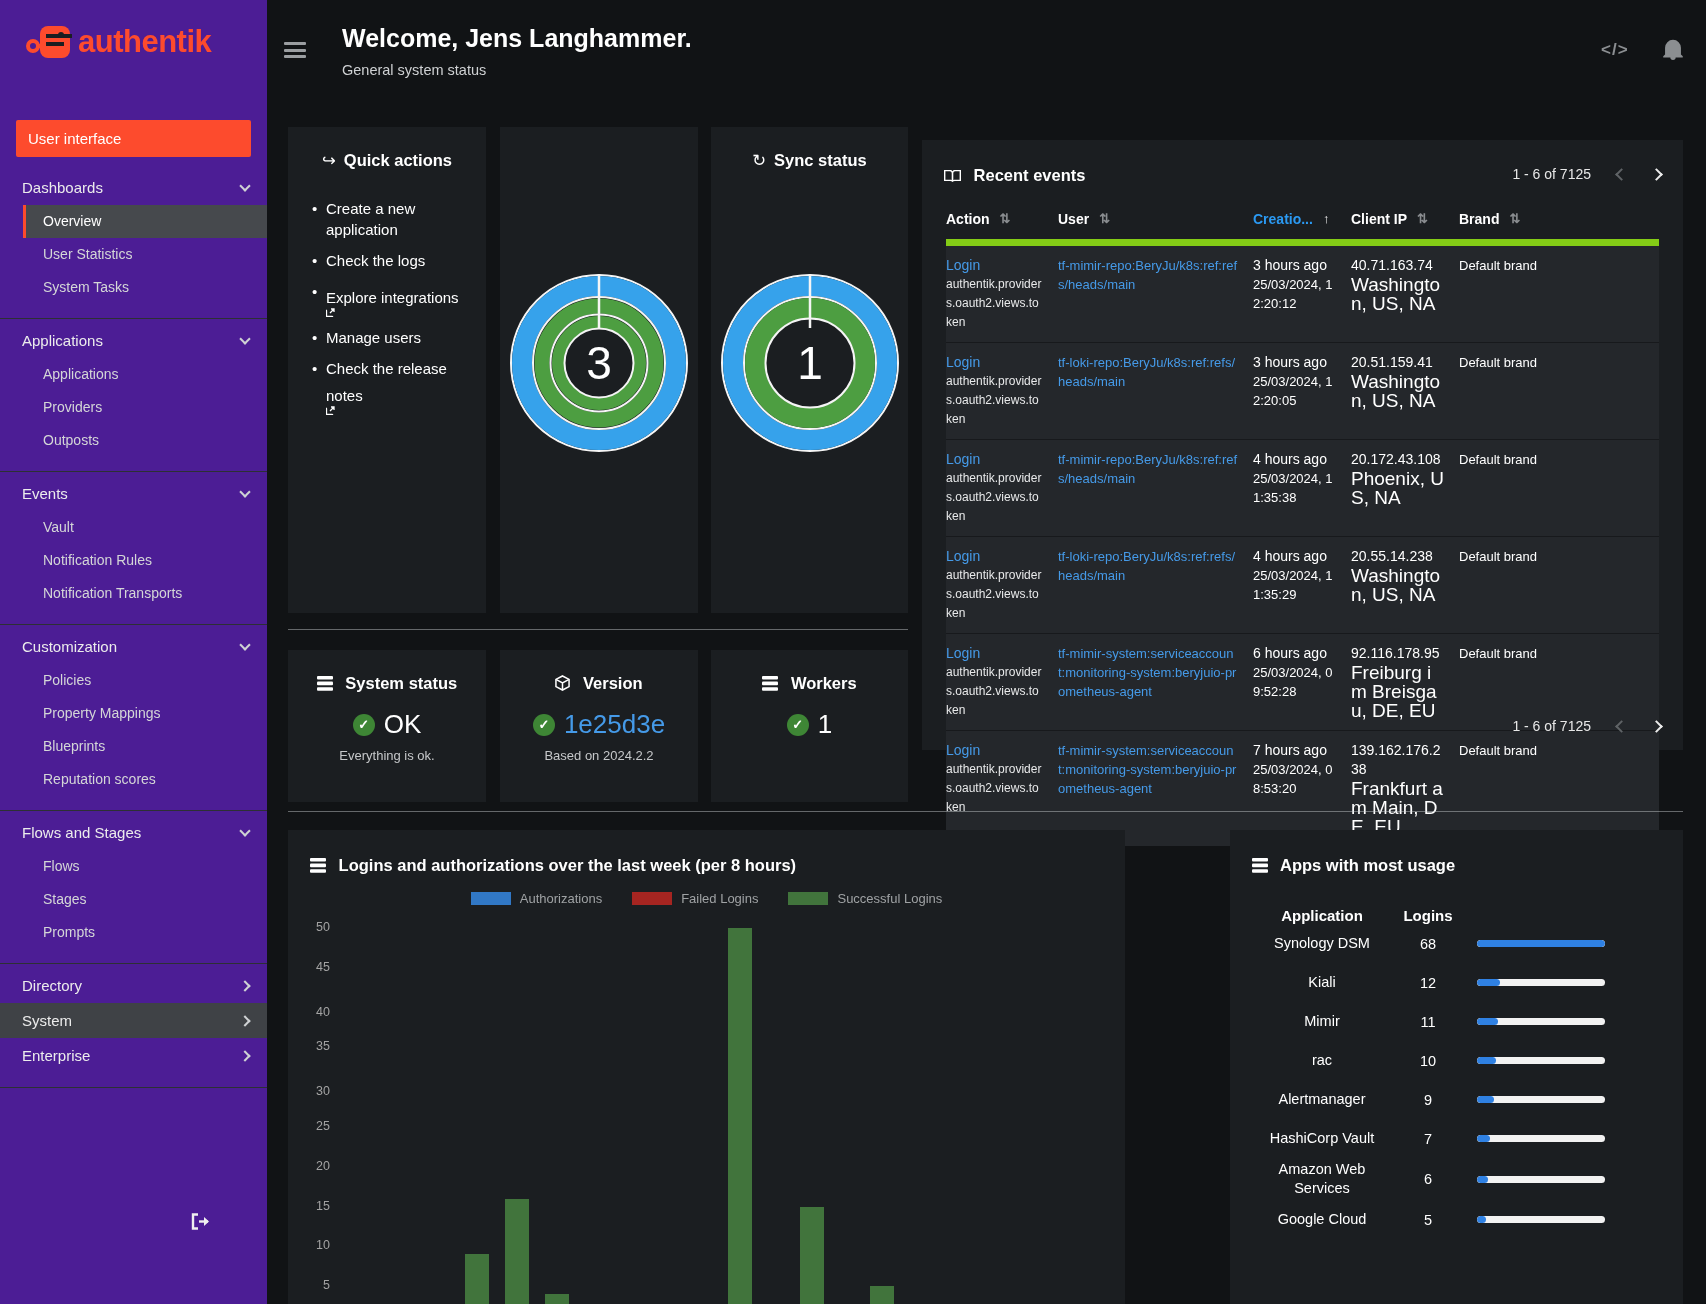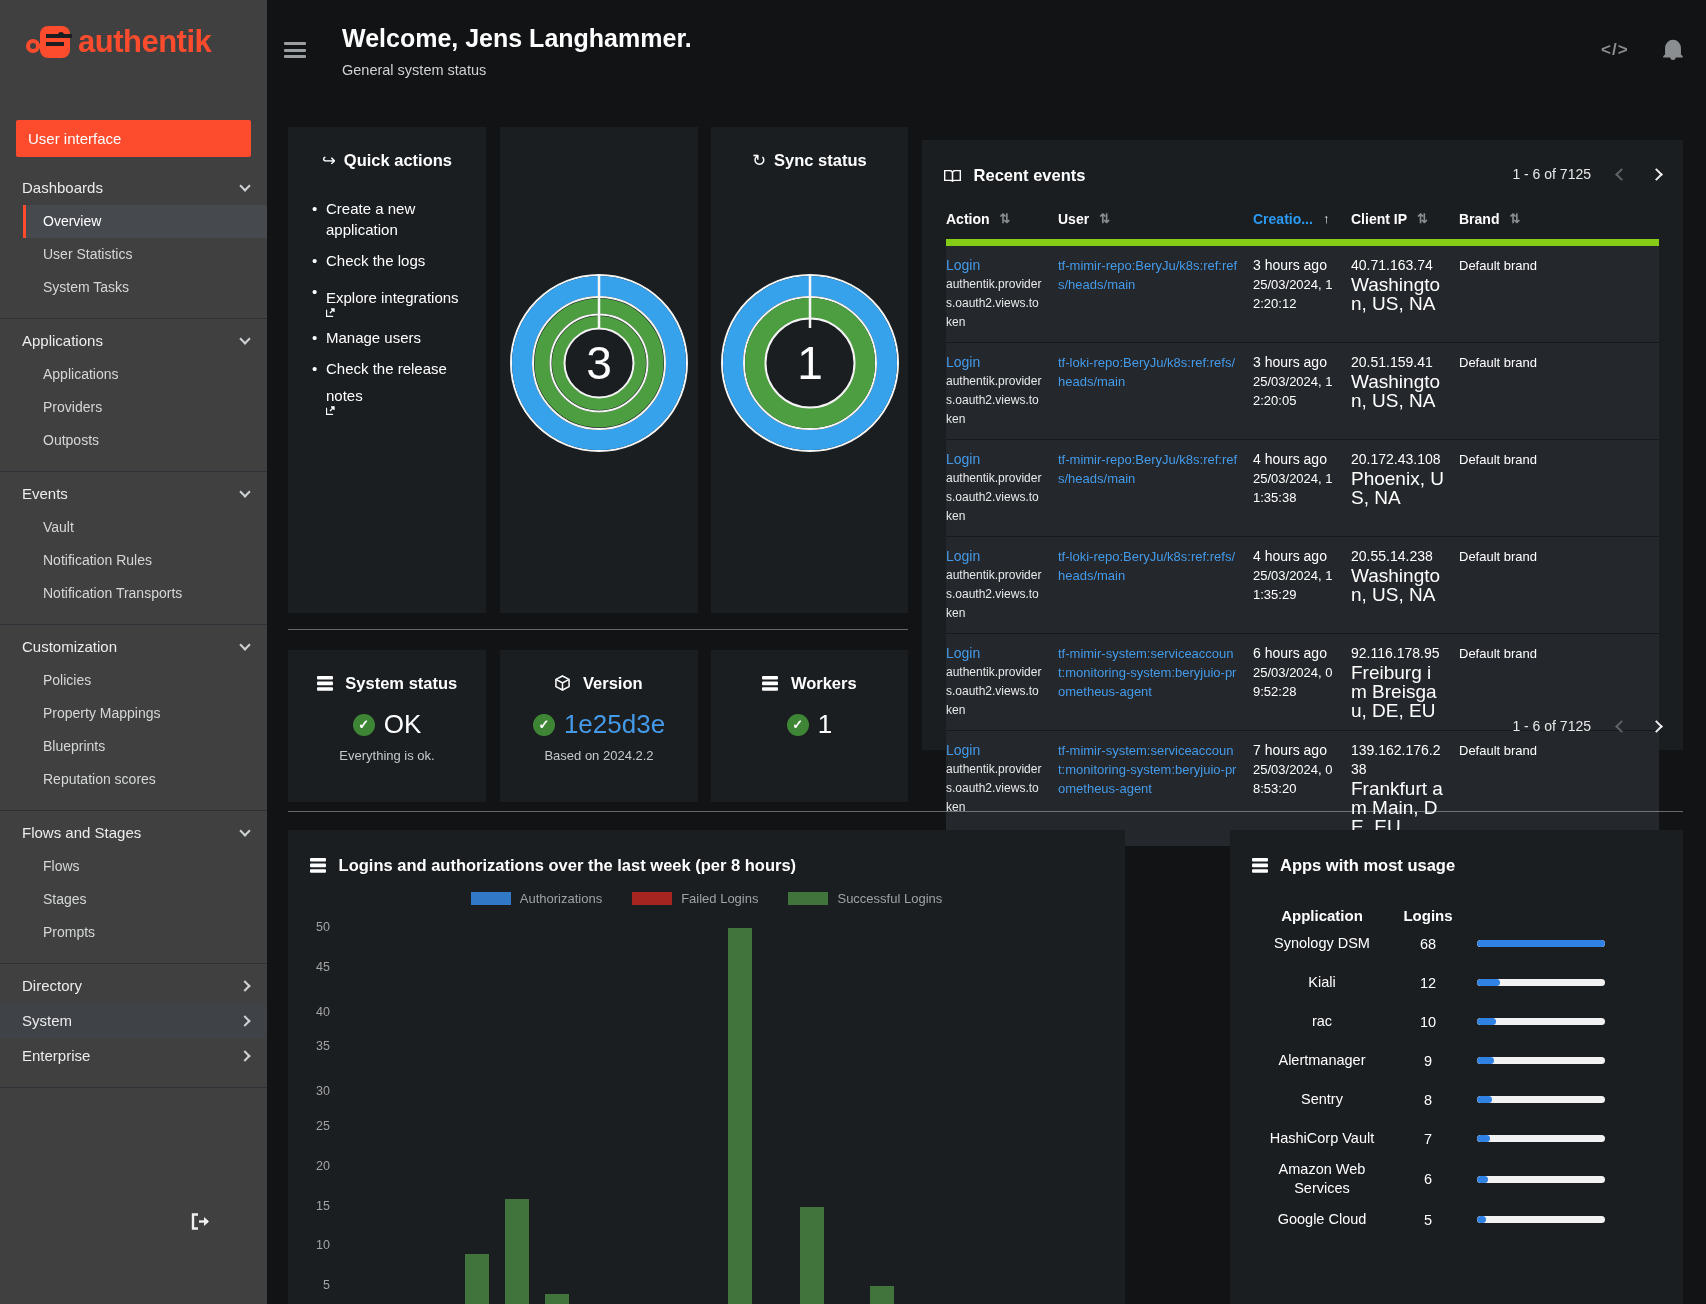--- a/index.html
+++ b/index.html
@@ -5,21 +5,21 @@
   * { margin:0; padding:0; box-sizing:border-box; }
   html,body { width:1706px; height:1304px; }
   body {
     position:relative; overflow:hidden;
     background:#111315; color:#fff;
     font-family:"Liberation Sans", sans-serif;
   }
   a { text-decoration:none; }
 
   
-  .sidebar { position:absolute; left:0; top:0; width:267px; height:1304px; background:#404040; z-index:5; }
+  .sidebar { position:absolute; left:0; top:0; width:267px; height:1304px; background:#4c1d95; z-index:5; }
   .logo { position:absolute; top:22px; left:26px; display:flex; align-items:center; gap:6px; }
   .logo-text { font-size:31px; font-weight:bold; color:#fd4b2d; letter-spacing:-.5px; }
   .ui-btn {
     position:absolute; top:120px; left:16px; width:235px; height:37px;
     background:#fd4b2d; color:#fff; font-size:15px; display:flex; align-items:center;
     padding-left:12px; border-radius:2px; cursor:pointer;
   }
   .nav { position:absolute; top:170px; left:0; right:0; }
   .nav-sec-hdr {
     height:35px; display:flex; align-items:center; justify-content:space-between;
@@ -563,44 +563,44 @@
       </div>
 
       <div class="usage-row">
         <div class="u-name">Kiali</div>
         <div class="u-count">12</div>
         <div class="u-track">
           <div class="u-fill" style="width: 17.6471%;"></div>
         </div>
       </div>
 
+      <div class="usage-row">
+        <div class="u-name">Mimir</div>
+        <div class="u-count">11</div>
+        <div class="u-track">
+          <div class="u-fill" style="width: 16.1765%;"></div>
+        </div>
+      </div>
 
       <div class="usage-row">
         <div class="u-name">rac</div>
         <div class="u-count">10</div>
         <div class="u-track">
           <div class="u-fill" style="width: 14.7059%;"></div>
         </div>
       </div>
 
       <div class="usage-row">
         <div class="u-name">Alertmanager</div>
         <div class="u-count">9</div>
         <div class="u-track">
           <div class="u-fill" style="width: 13.2353%;"></div>
         </div>
       </div>
 
-      <div class="usage-row">
-        <div class="u-name">Sentry</div>
-        <div class="u-count">8</div>
-        <div class="u-track">
-          <div class="u-fill" style="width: 11.7647%;"></div>
-        </div>
-      </div>
 
       <div class="usage-row">
         <div class="u-name">HashiCorp Vault</div>
         <div class="u-count">7</div>
         <div class="u-track">
           <div class="u-fill" style="width: 10.2941%;"></div>
         </div>
       </div>
 
       <div class="usage-row">

